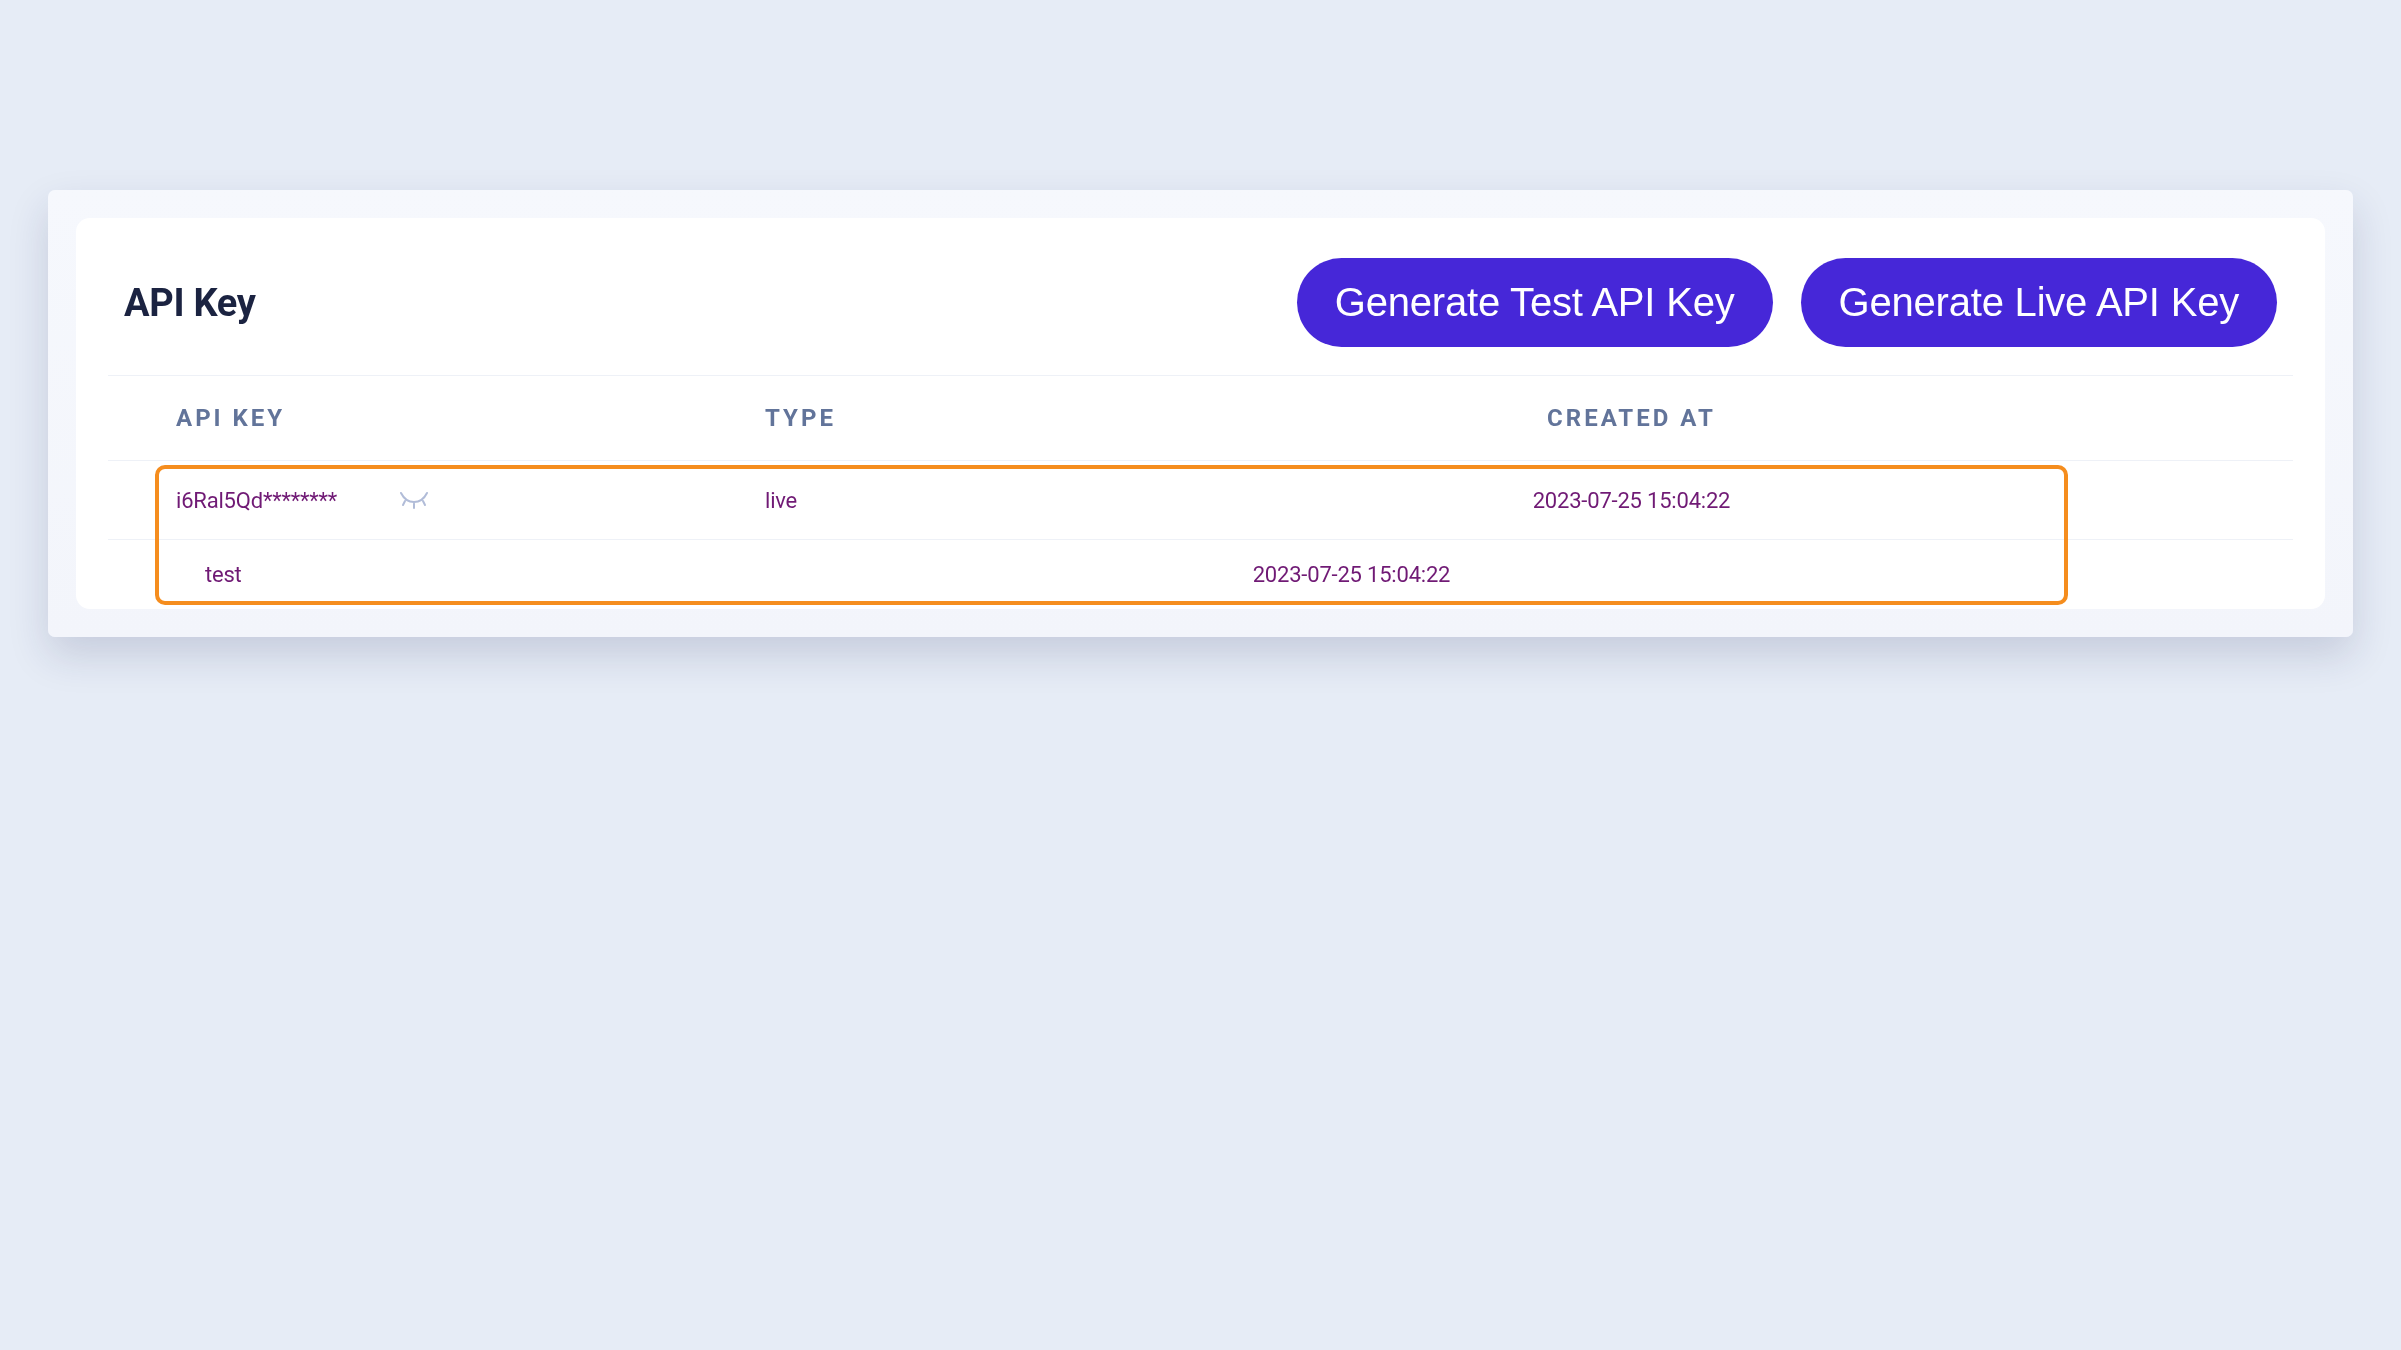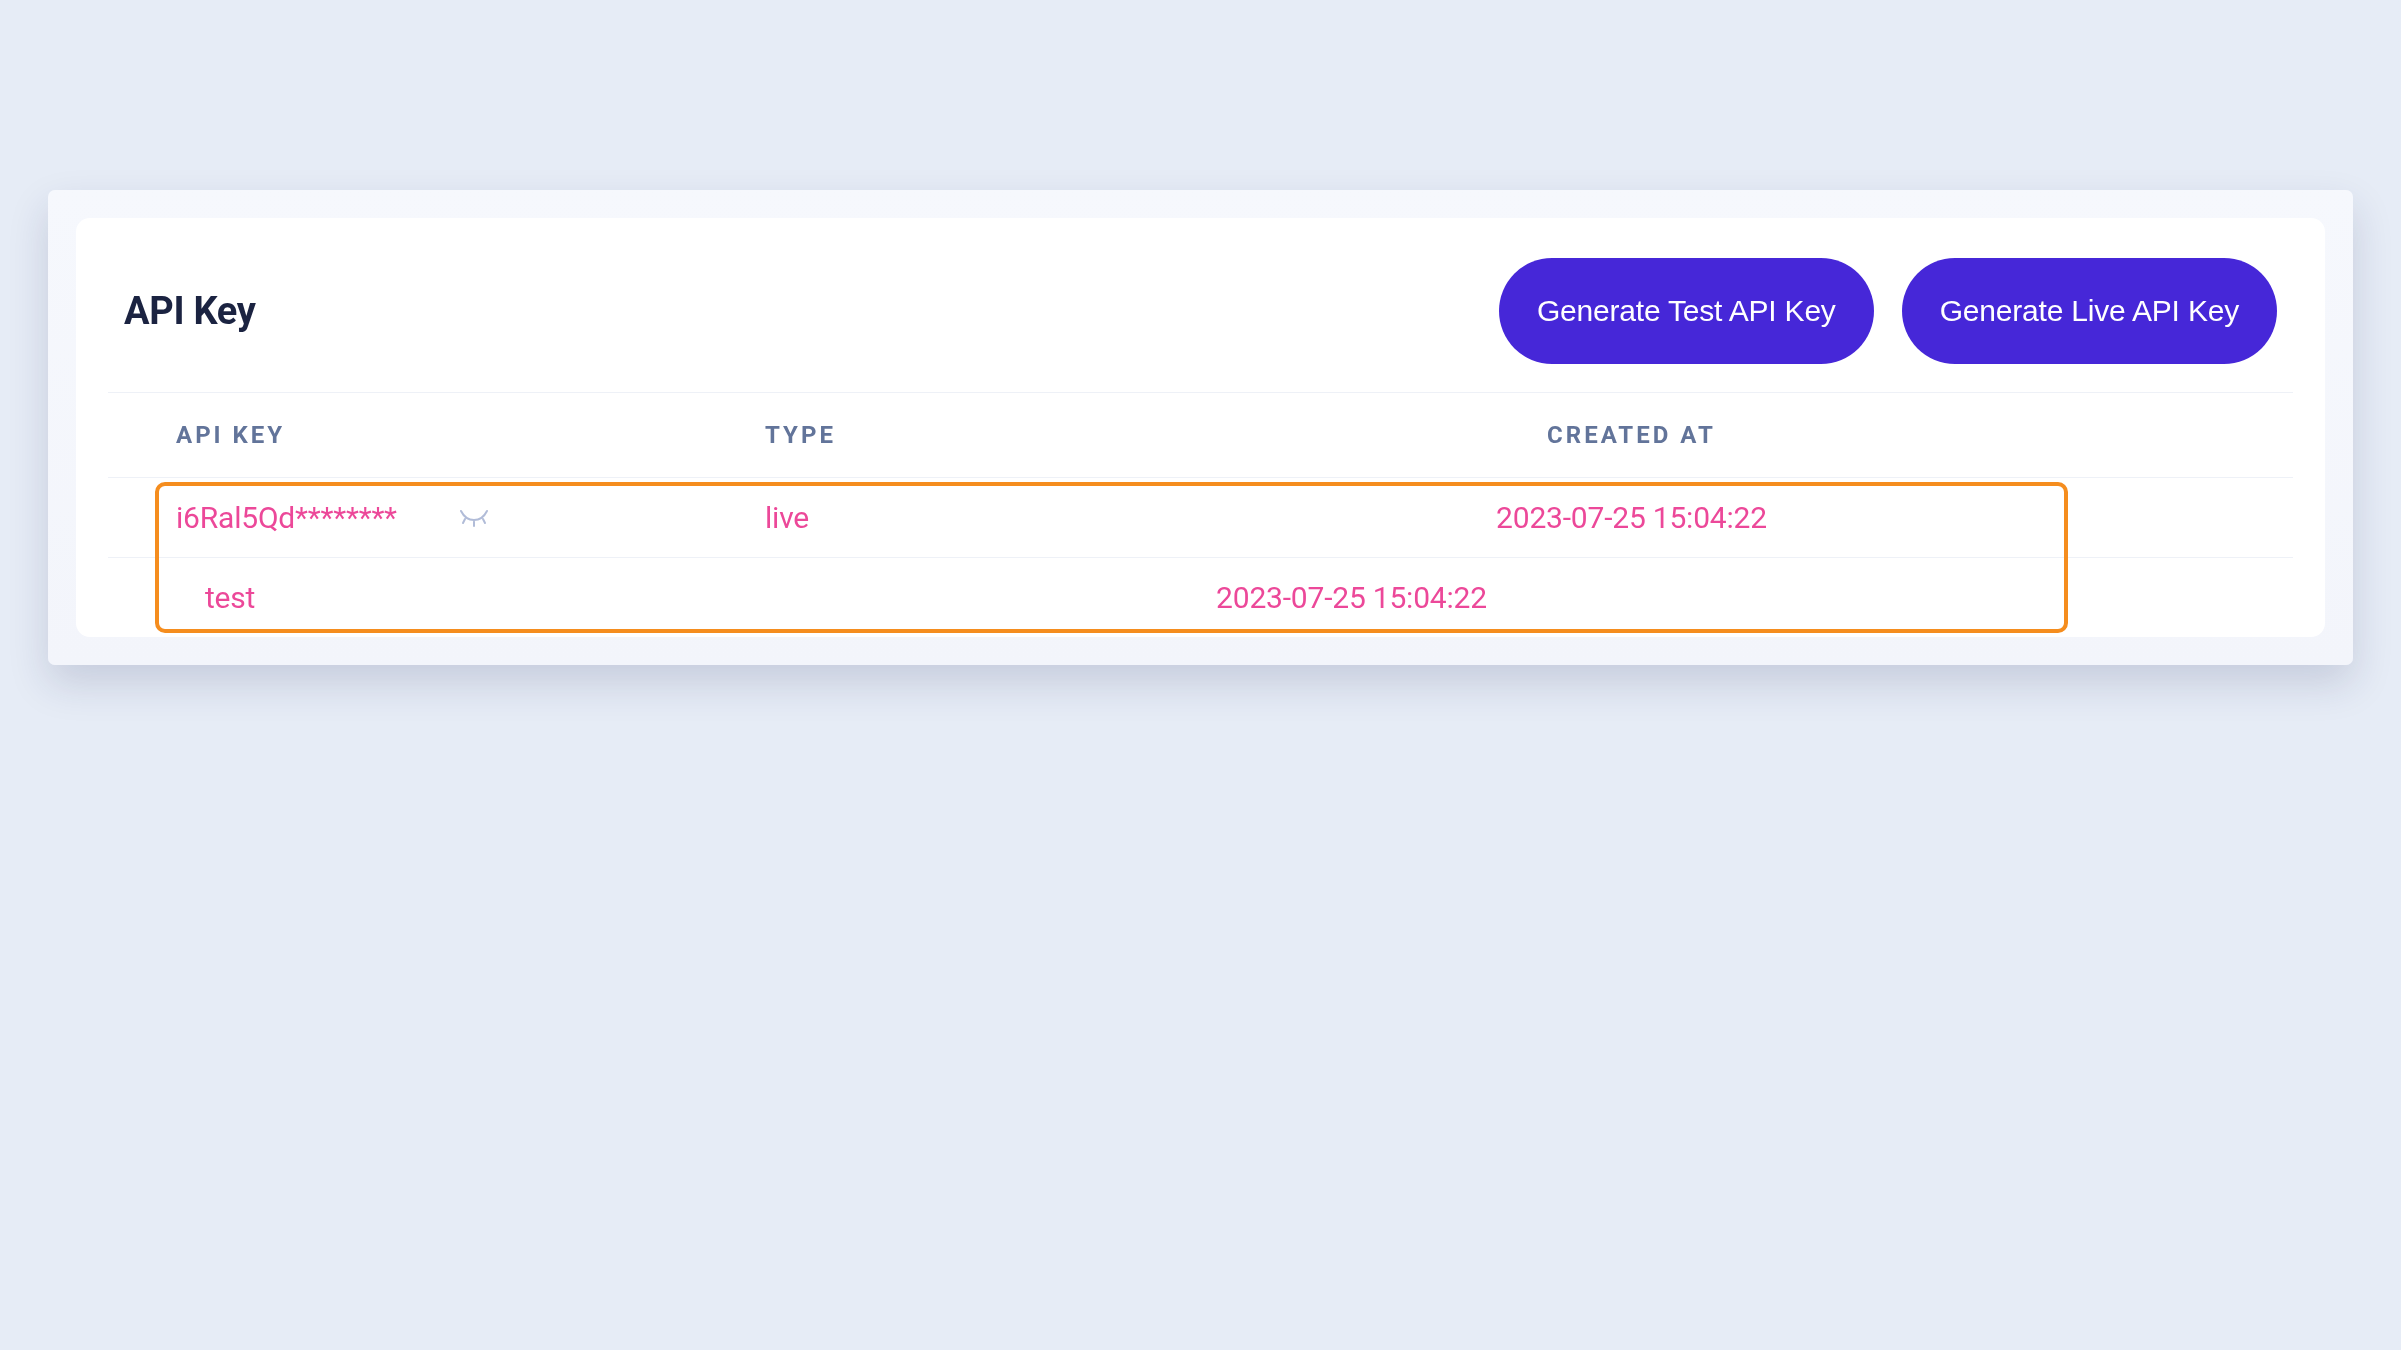--- a/index.html
+++ b/index.html
@@ -40,23 +40,23 @@
     }
     .btn-group {
       display: flex;
       gap: 28px;
     }
     .btn {
       background: #4627d8;
       color: #ffffff;
       border: none;
       border-radius: 999px;
-      font-size: 30px;
+      font-size: 40px;
       font-weight: 500;
-      padding: 36px 38px;
+      padding: 22px 38px;
       cursor: pointer;
       letter-spacing: -0.2px;
     }
     .table {
       width: 100%;
     }
     .thead {
       display: flex;
       padding: 28px 0 28px 68px;
       border-top: 1px solid #eef1f7;
@@ -88,22 +88,22 @@
     .row {
       display: flex;
       align-items: center;
       padding: 22px 0 22px 68px;
       border-bottom: 1px solid #eef1f7;
     }
     .row:last-child {
       border-bottom: none;
     }
     .td {
-      font-size: 30px;
-      color: #ec4899;
+      font-size: 22px;
+      color: #701a75;
       letter-spacing: -0.2px;
     }
     .key-cell {
       width: 560px;
       display: flex;
       align-items: center;
       gap: 60px;
     }
     .eye-icon {
       width: 34px;

